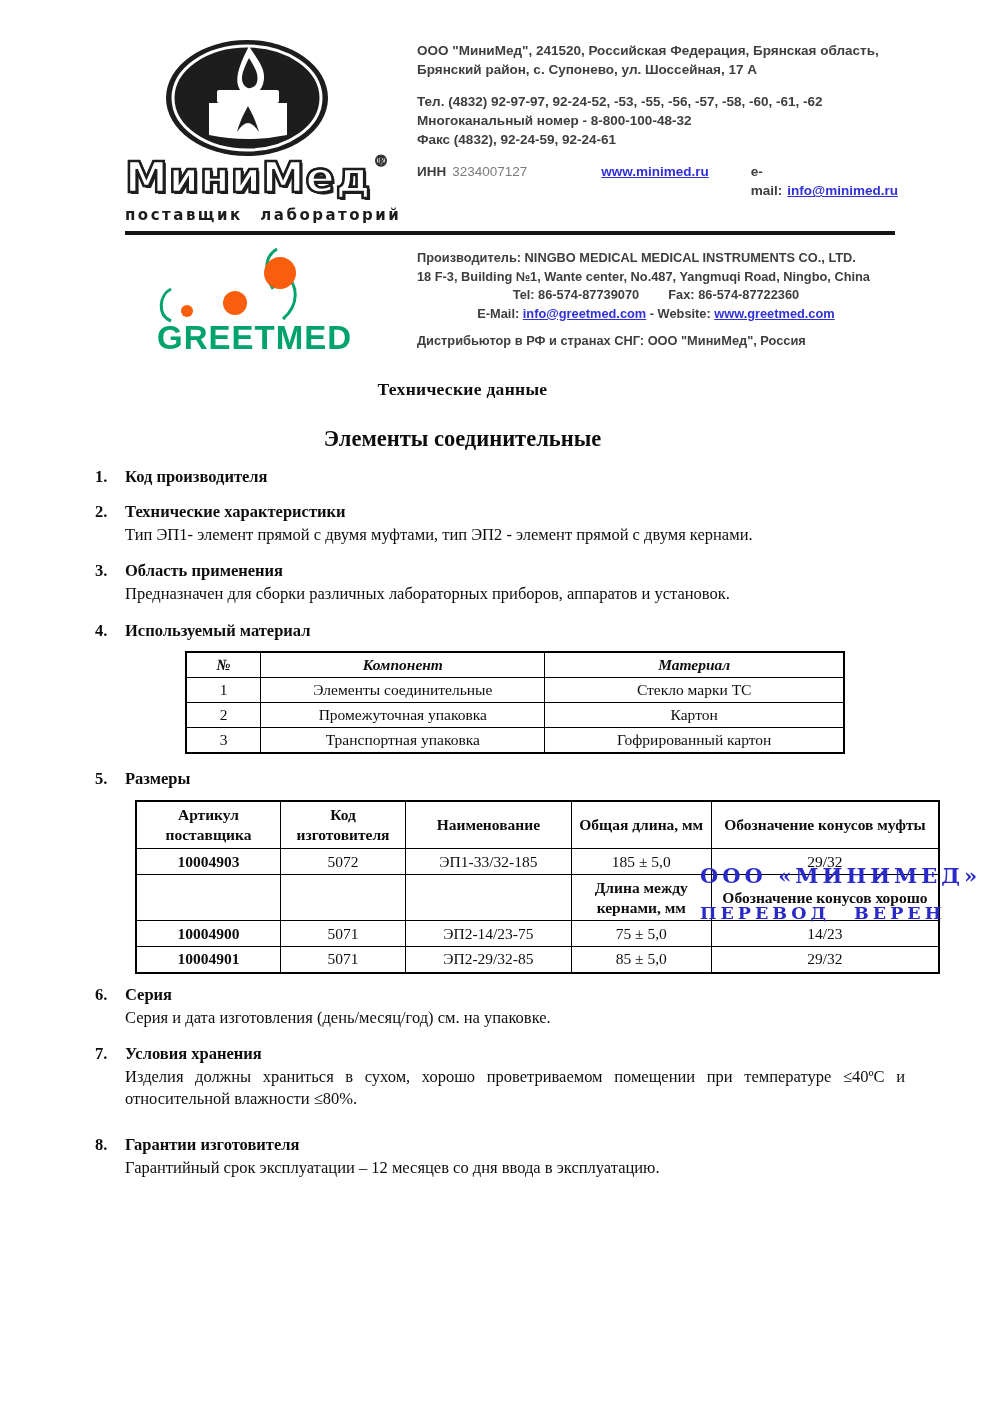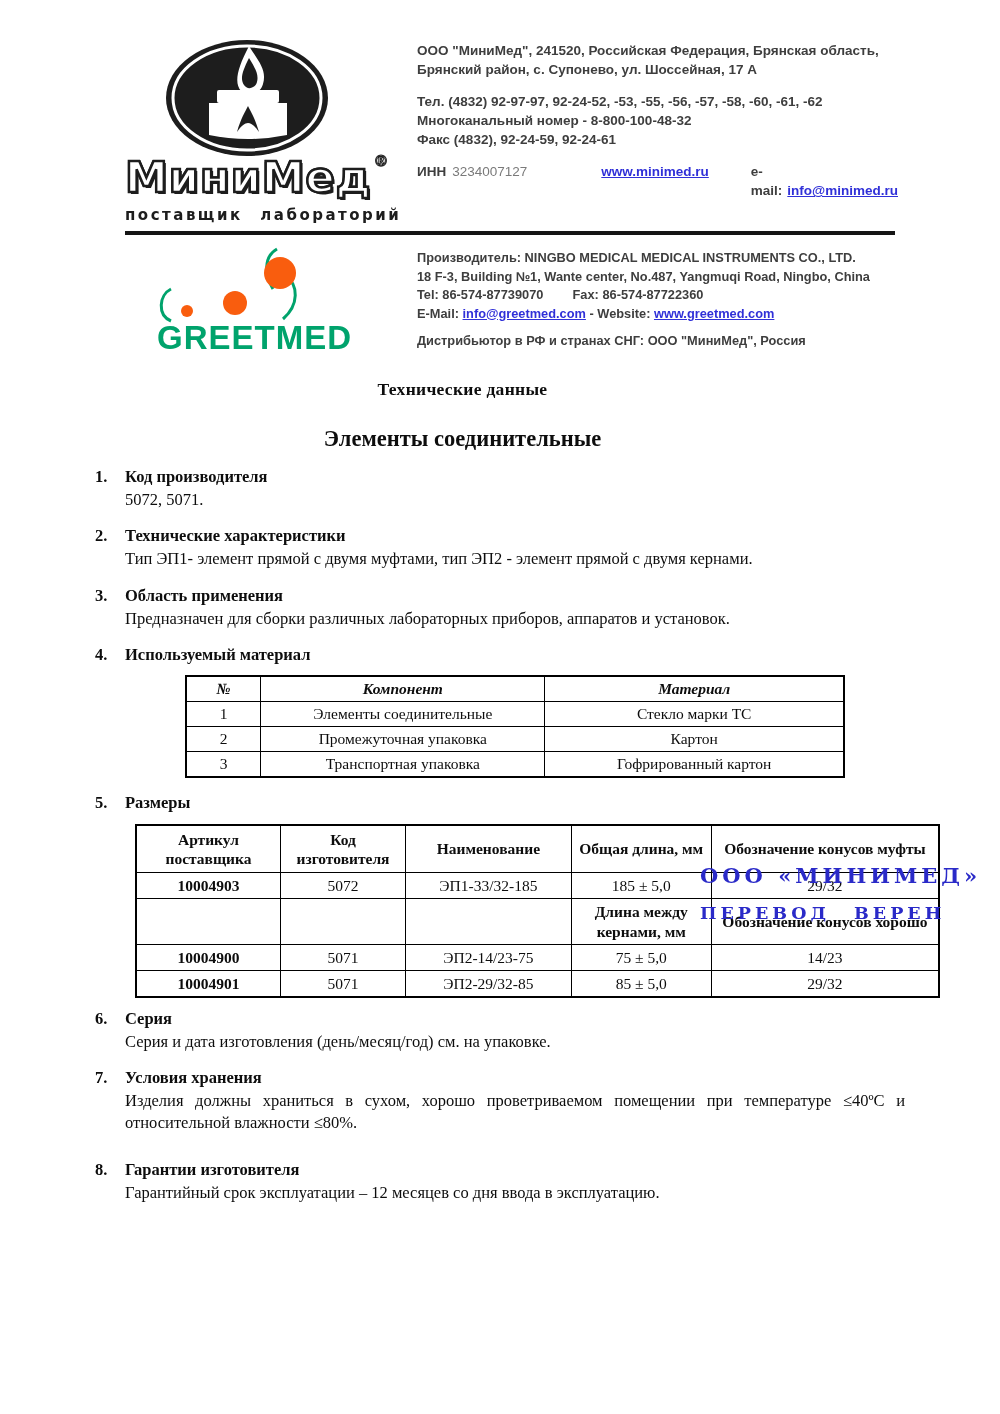--- a/index.html
+++ b/index.html
@@ -84,21 +84,21 @@
     font-family: "Liberation Sans", sans-serif;
     font-weight: bold;
     font-size: 12.8px;
     color: #3e3e3e;
     line-height: 1.45;
     margin-left: 30px;
     padding-top: 8px;
     flex: 1;
     text-align: left;
   }
-  .man-contact .centered { text-align: left; }
+  .man-contact .centered { text-align: center; }
   .man-contact .dist { margin-top: 9px; }
 
   
   .doc-subtitle {
     text-align: center;
     font-weight: bold;
     font-size: 17.5px;
     margin: 18px 170px 0 95px;
     letter-spacing: 0.3px;
   }
@@ -235,21 +235,20 @@
 
   <div class="doc-subtitle">Технические данные</div>
   <div class="doc-title">Элементы соединительные</div>
 
   <div class="content">
 
     <div class="section">
       <div class="sec-num">1.</div>
       <div class="sec-main">
         <div class="sec-title">Код производителя</div>
-        <div class="sec-body">5072, 5071.</div>
       </div>
     </div>
 
     <div class="section">
       <div class="sec-num">2.</div>
       <div class="sec-main">
         <div class="sec-title">Технические характеристики</div>
         <div class="sec-body">Тип ЭП1- элемент прямой с двумя муфтами, тип ЭП2 - элемент прямой с двумя кернами.</div>
       </div>
     </div>

